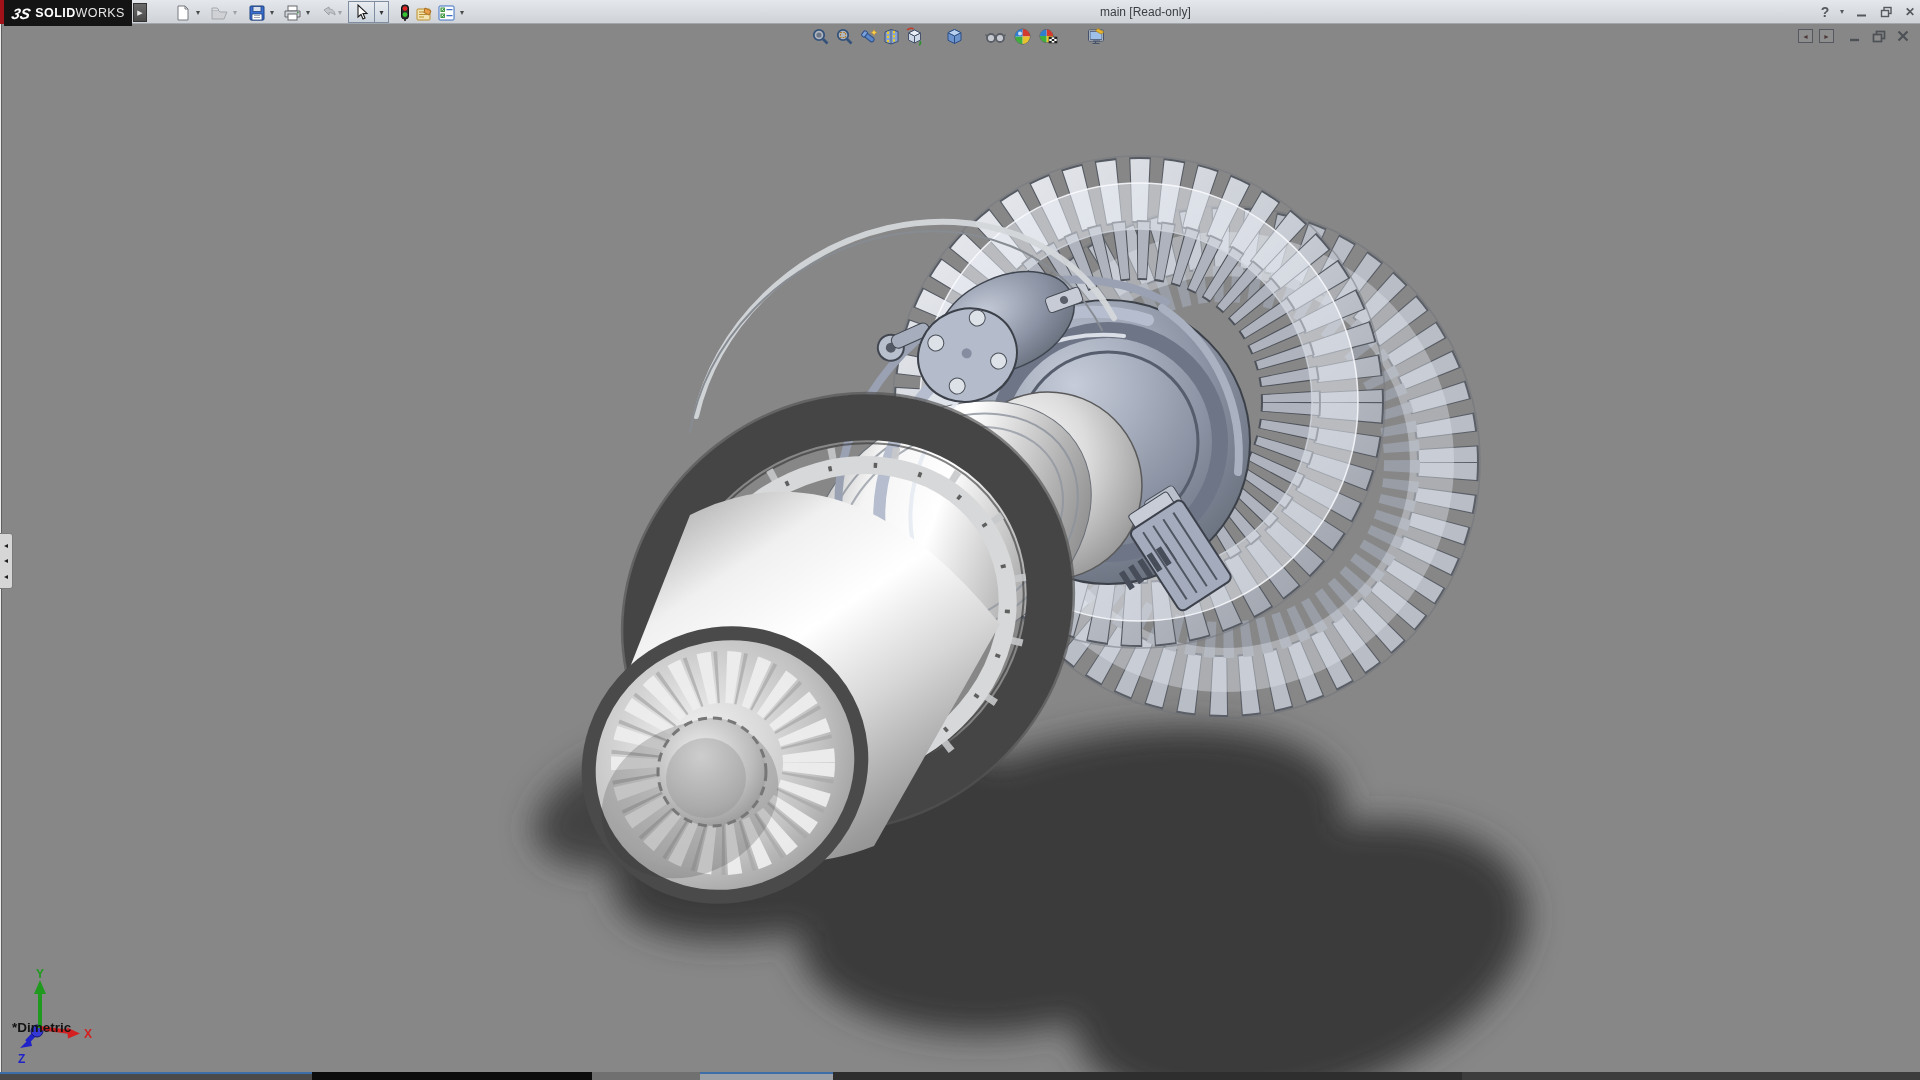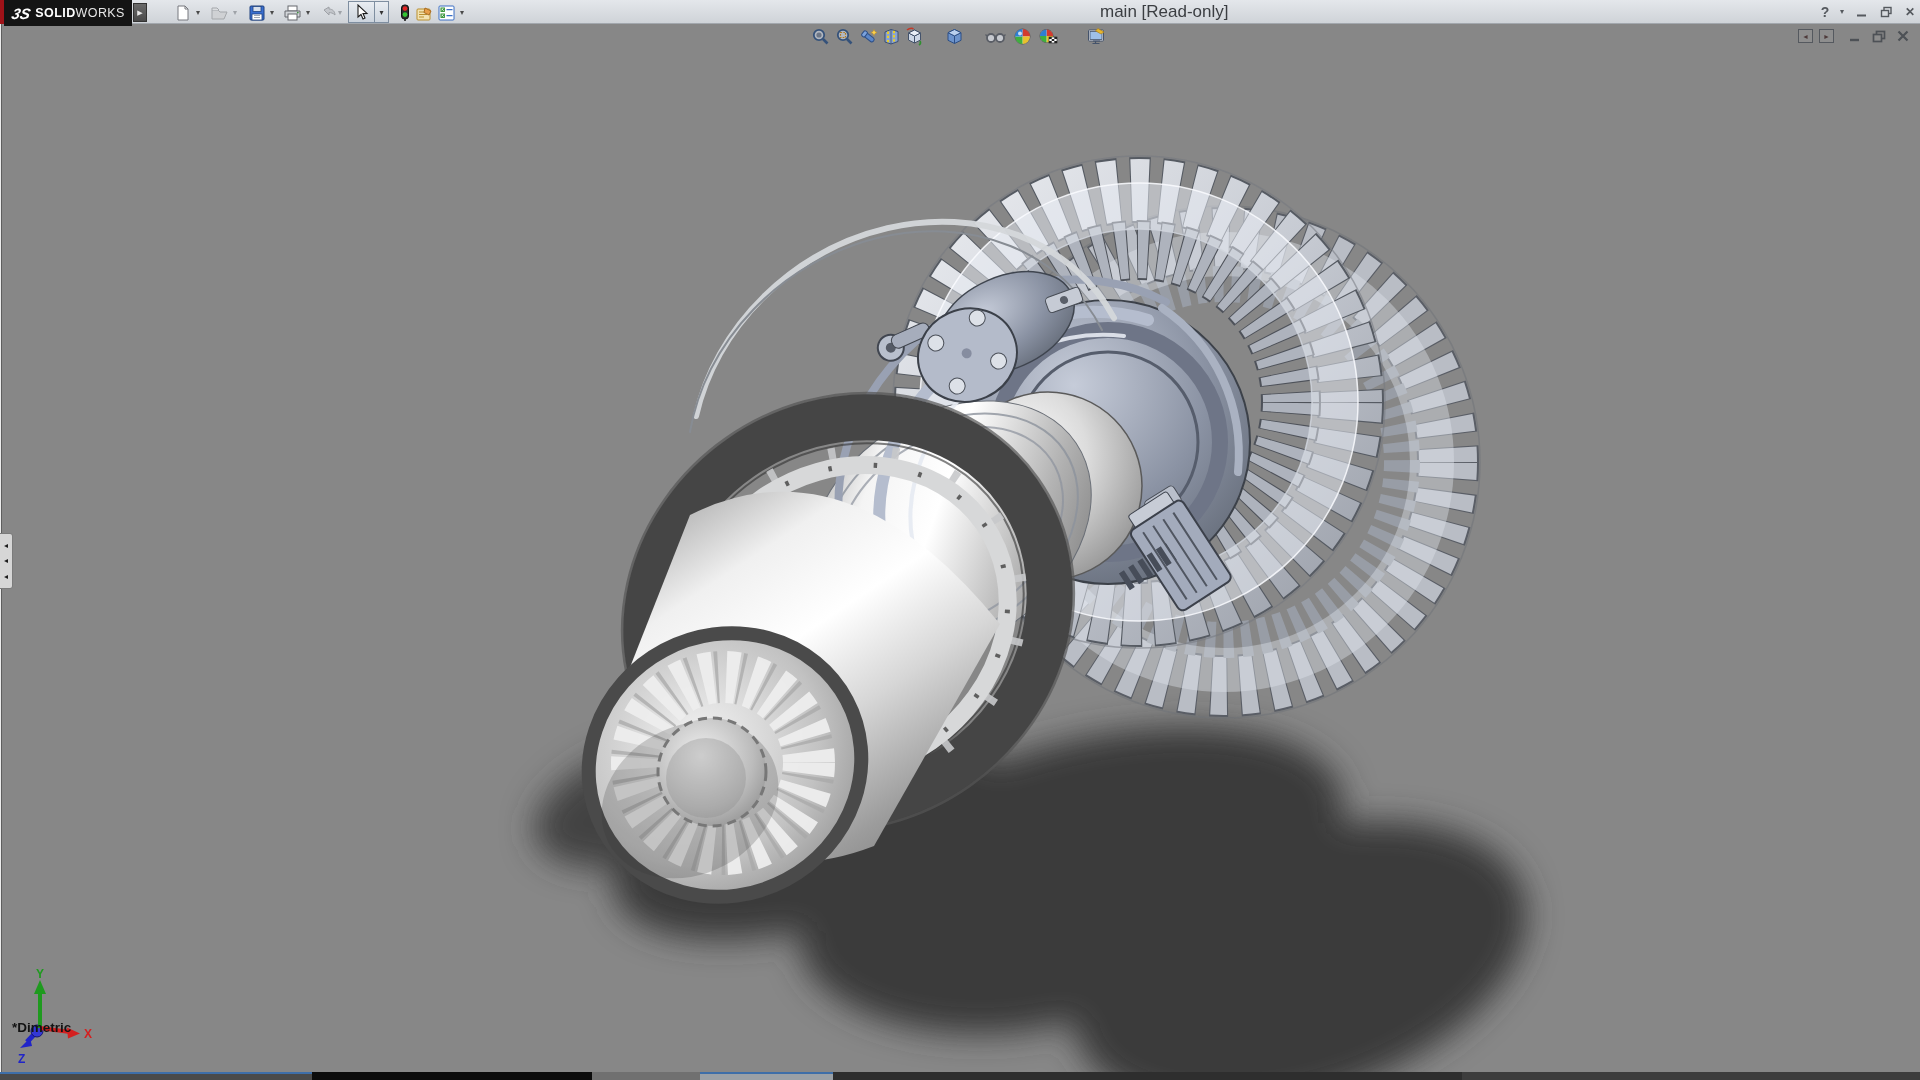--- a/index.html
+++ b/index.html
@@ -20,21 +20,21 @@
     border:1px solid #333; color:#e8e8e8; font-size:7px; display:flex; align-items:center; justify-content:center; cursor:pointer; }
   .tbtn { position:absolute; top:2px; width:21px; height:21px; display:flex; align-items:center; justify-content:center; }
   .tbtn svg { display:block; }
   .tcaret { position:absolute; top:2px; width:12px; height:21px; display:flex; align-items:center; justify-content:center;
     font-size:8px; color:#4a4a4a; }
   .tcaret.dis { color:#9fa3a8; }
   .sel-box { position:absolute; left:348px; top:1px; width:27px; height:22px; background:linear-gradient(#e9edf2,#ccd4dd);
     border:1px solid #7e8fa0; border:1px solid #7e8ea0; display:flex; align-items:center; justify-content:center; }
   .sel-caret { position:absolute; left:375px; top:1px; width:14px; height:22px; border:1px solid #7e8ea0; border-left:none;
     background:linear-gradient(#e9edf2,#ccd4dd); display:flex; align-items:center; justify-content:center; font-size:8px; color:#333; }
-  .win-title { position:absolute; left:1100px; top:0; height:40px; line-height:24px; font-size:17px; color:#3b3e42; }
+  .win-title { position:absolute; left:1100px; top:0; height:40px; line-height:24px; font-size:12px; color:#3b3e42; }
   .help-btn { position:absolute; left:1816px; top:2px; width:18px; height:20px; text-align:center; line-height:20px;
     font-size:14px; font-weight:bold; color:#55595e; }
   .help-caret { position:absolute; left:1836px; top:2px; width:12px; height:20px; line-height:20px; text-align:center; font-size:8px; color:#55595e; }
   .wc { position:absolute; top:3px; width:20px; height:18px; display:flex; align-items:center; justify-content:center; }
 
   
   .viewport-border { position:absolute; left:0; top:24px; width:2px; height:1048px; z-index:20;
     background:linear-gradient(90deg,#ececec 0 1px,#5e5e5e 1px 2px); }
   .headsup { position:absolute; left:810px; top:26px; height:21px; display:flex; align-items:center; z-index:25; }
   .hbtn { width:21px; height:21px; display:flex; align-items:center; justify-content:center; }

